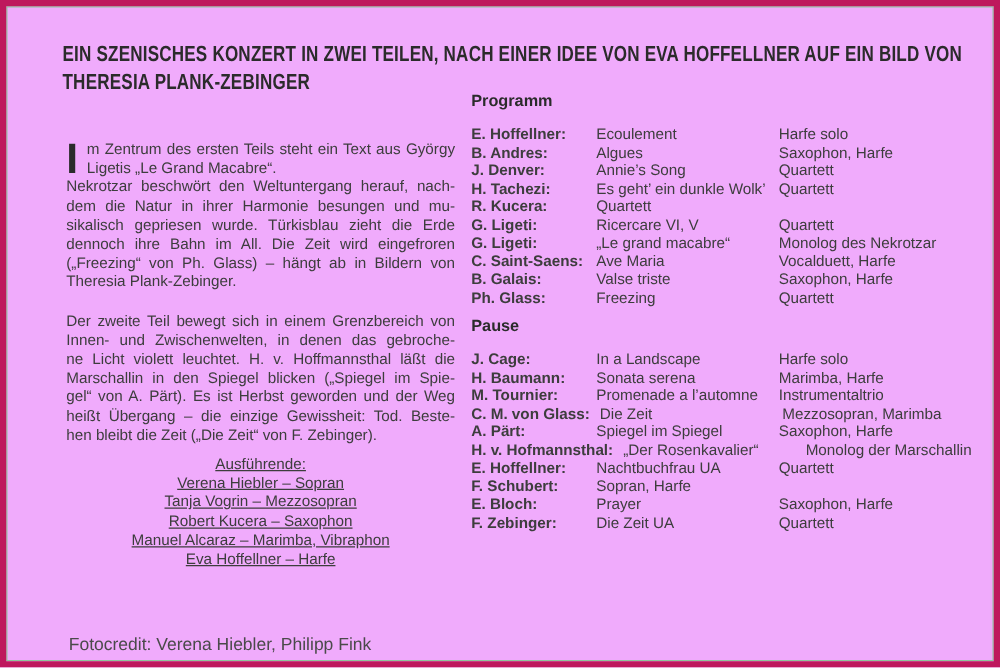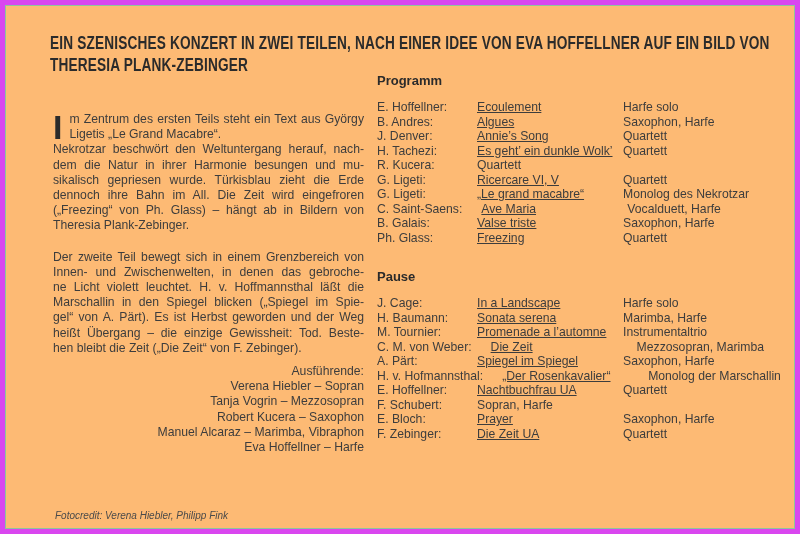--- a/index.html
+++ b/index.html
@@ -11,23 +11,23 @@
   .stage {
     position: relative;
     width: 800px;
     height: 534px;
     overflow: hidden;
   }
   .page {
     position: absolute;
     inset: 0;
     box-sizing: border-box;
-    border: 5px solid #d946ef;
+    border: 5px solid #be185d;
     box-shadow: inset 0 0 0 1px #8fc49b;
-    background: #fdba74;
+    background: #f0abfc;
   }
   
   .title {
     position: absolute;
     left: 45px;
     top: 27px;
     width: 720px;
     color: #2b2b2b;
   }
   .title .tline {
@@ -65,55 +65,54 @@
   .block > div {
     text-align: justify;
     text-align-last: justify;
   }
   .block > div:last-child {
     text-align: left;
     text-align-last: auto;
   }
   .p2 { margin-top: 16px; }
   .performers { margin-top: 8px; }
-  .performers > div { text-align: right; }
+  .performers > div { text-align: center; text-decoration: underline; }
   
   .right {
     position: absolute;
     left: 372px;
     top: 68px;
     width: 400px;
     font-size: 12.2px;
     color: #3d3d3d;
   }
   .sect-heading {
     font-weight: 700;
     font-size: 13px;
     line-height: 15px;
     color: #2b2b2b;
     margin-bottom: 12px;
   }
-  .sect-heading.pause { margin-top: 24px; }
+  .sect-heading.pause { margin-top: 8px; }
   .rows .prow {
     display: flex;
     line-height: 14.5px;
     white-space: nowrap;
   }
-  .prow .composer { flex: 0 0 auto; min-width: 100px; padding-right: 19px; box-sizing: border-box; }
-  .prow .piece    { flex: 0 0 auto; min-width: 146px; padding-right: 4px; box-sizing: border-box; text-decoration: underline; }
+  .prow .composer { flex: 0 0 auto; min-width: 100px; padding-right: 8px; box-sizing: border-box; font-weight: bold; }
+  .prow .piece    { flex: 0 0 auto; min-width: 146px; padding-right: 4px; box-sizing: border-box; }
   .prow .forces   { flex: 0 1 auto; }
   
   .credit {
     position: absolute;
     left: 50px;
     top: 504px;
-    font-size: 10px;
+    font-size: 14px;
     line-height: 13px;
     color: #4a4a4a;
-    font-style: italic;
   }
 </style>
 </head>
 <body>
 
 <div class="stage">
   <div class="page">
 
     <header class="title">
       <div class="tline">
@@ -223,21 +222,21 @@
             <span class="composer">H. Baumann:</span>
             <span class="piece">Sonata serena</span>
             <span class="forces">Marimba, Harfe</span>
           </div>
           <div class="prow">
             <span class="composer">M. Tournier:</span>
             <span class="piece">Promenade a l’automne</span>
             <span class="forces">Instrumentaltrio</span>
           </div>
           <div class="prow">
-            <span class="composer">C. M. von Weber:</span>
+            <span class="composer">C. M. von Glass:</span>
             <span class="piece">Die Zeit</span>
             <span class="forces">Mezzosopran, Marimba</span>
           </div>
           <div class="prow">
             <span class="composer">A. Pärt:</span>
             <span class="piece">Spiegel im Spiegel</span>
             <span class="forces">Saxophon, Harfe</span>
           </div>
           <div class="prow">
             <span class="composer">H. v. Hofmannsthal:</span>

